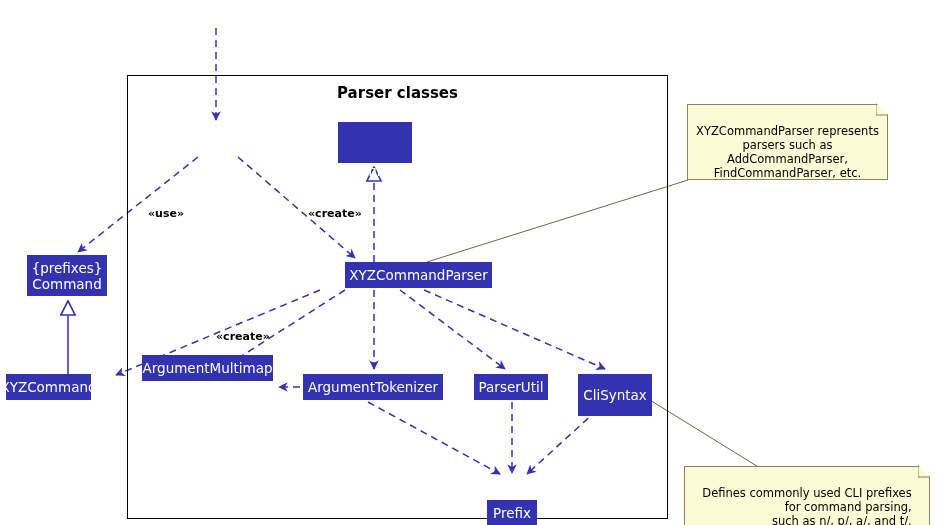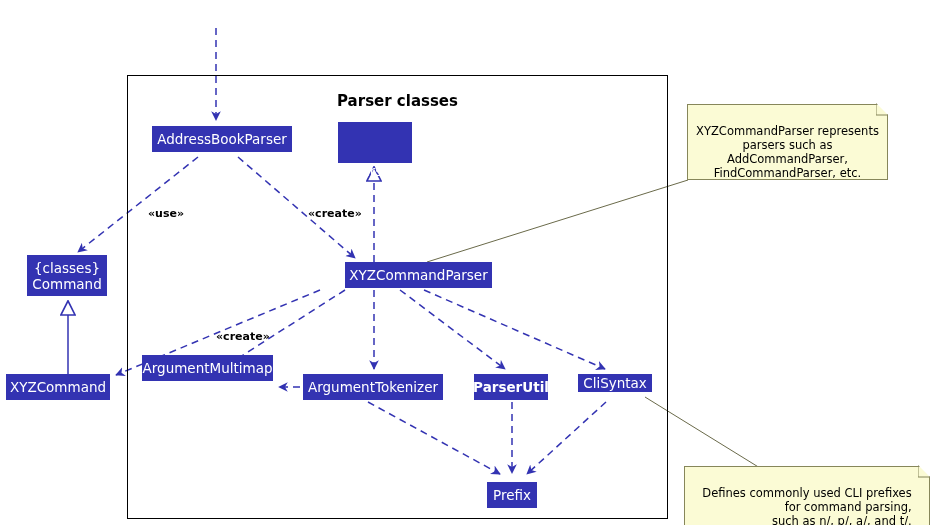--- a/index.html
+++ b/index.html
@@ -30,21 +30,20 @@
     box-sizing: border-box;
   }
   .frame-title {
     position: absolute;
     font-family: "DejaVu Sans", sans-serif;
     font-weight: bold;
     font-size: 15px;
     color: #000000;
     white-space: nowrap;
     text-align: center;
-    margin-top: 8px;
   }
   .uml-class {
     position: absolute;
     background: #3333b2;
     color: #ffffff;
     font-family: "DejaVu Sans", sans-serif;
     font-size: 13.5px;
     line-height: 16px;
     display: flex;
     flex-direction: column;
@@ -157,59 +156,56 @@
 
     <g stroke="#6a6a4a" fill="none" stroke-width="1">
       <path d="M427,262 L688,180"></path>
       <path d="M645,397 L760,468"></path>
     </g>
   </svg>
 
   <div class="frame" style="left:127px; top:75px; width:541px; height:444px;"></div>
   <div class="frame-title" style="left:127px; top:84px; width:541px;">Parser classes</div>
 
-  <div class="uml-class" style="left:152px; top:126px; width:140px; height:26px;">
-    <span class="stereo">AddressBookParser</span>
-  </div>
 
   <div class="uml-class" style="left:338px; top:122px; width:74px; height:41px;gap:40px;">
     <span class="stereo">«interface»</span>
-    <span class="stereo">Parser</span>
+    <span class="stereo">Defines</span>
   </div>
 
   <div class="uml-class" style="left:27px; top:255px; width:80px; height:41px;">
-    <span class="stereo">{classes}</span>
+    <span class="stereo">{prefixes}</span>
     <span class="stereo">Command</span>
   </div>
 
   <div class="uml-class" style="left:301px; top:262px; width:147px; height:26px;margin-left:44px;">
     <span class="stereo">XYZCommandParser</span>
   </div>
 
-  <div class="uml-class" style="left:6px; top:374px; width:104px; height:26px;">
+  <div class="uml-class" style="left:6px; top:374px; width:85px; height:26px;">
     <span class="stereo">XYZCommand</span>
   </div>
 
   <div class="uml-class" style="left:142px; top:355px; width:131px; height:26px;">
     <span class="stereo">ArgumentMultimap</span>
   </div>
 
   <div class="uml-class" style="left:303px; top:374px; width:140px; height:26px;">
     <span class="stereo">ArgumentTokenizer</span>
   </div>
 
-  <div class="uml-class" style="left:474px; top:374px; width:74px; height:26px;font-weight:bold;">
+  <div class="uml-class" style="left:474px; top:374px; width:74px; height:26px;">
     <span class="stereo">ParserUtil</span>
   </div>
 
-  <div class="uml-class" style="left:578px; top:374px; width:74px; height:18px;">
+  <div class="uml-class" style="left:578px; top:374px; width:74px; height:42px;">
     <span class="stereo">CliSyntax</span>
   </div>
 
-  <div class="uml-class" style="left:487px; top:482px; width:50px; height:26px;">
+  <div class="uml-class" style="left:487px; top:500px; width:50px; height:26px;">
     <span class="stereo">Prefix</span>
   </div>
 
   <div class="edge-label" style="left:148px; top:207px;">«use»</div>
 
   <div class="edge-label" style="left:308px; top:207px;">«create»</div>
 
   <div class="edge-label" style="left:216px; top:330px;">«create»</div>
 
   <div class="note" style="left:687px; top:104px; width:201px; height:76px;">XYZCommandParser represents

